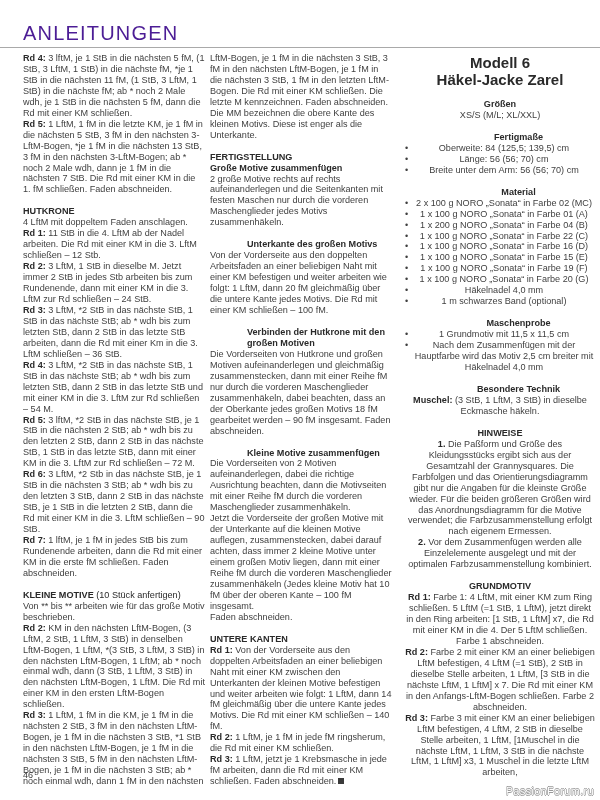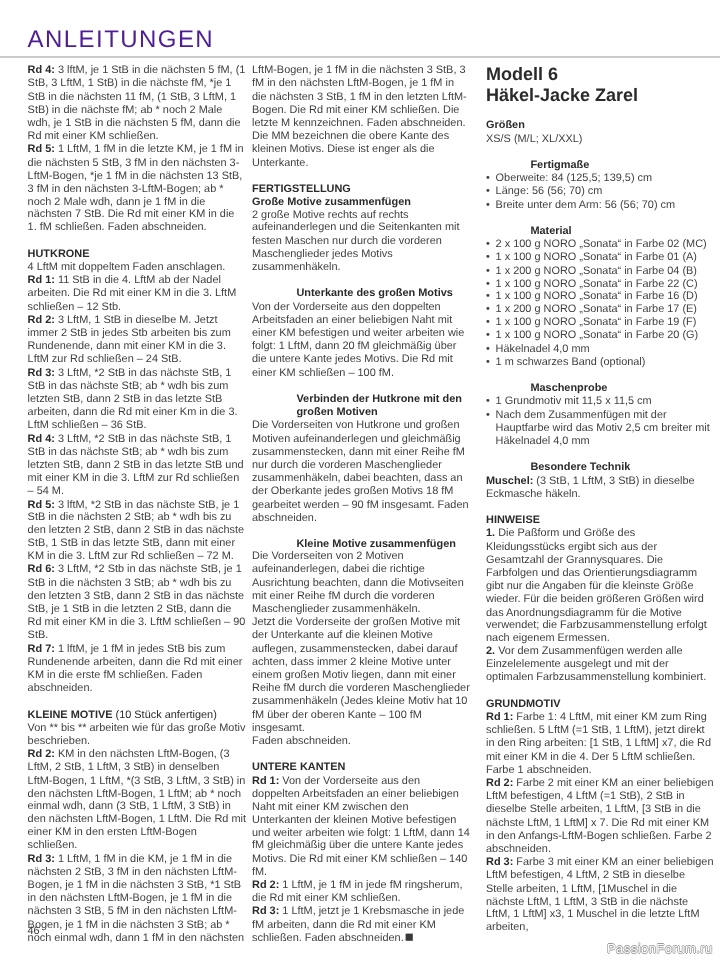--- a/index.html
+++ b/index.html
@@ -17,21 +17,21 @@
     position: absolute; left: 0; top: 47px; width: 600px; height: 1px;
     background: #a9a9a9;
   }
   .col {
     position: absolute; top: 53px;
     font-size: 9.1px; line-height: 10.95px;
     color: #3f3f3f;
   }
   .col-1 { left: 23px; width: 182px; }
   .col-2 { left: 210px; width: 182px; }
-  .col-3 { left: 405px; width: 190px; }
+  .col-3 { left: 405px; width: 190px; text-align: center; }
   p { margin: 0; }
   .b { font-weight: bold; color: #2a2a2a; }
   .heading { font-weight: bold; color: #2a2a2a; margin-top: 11px; }
   .subheading { font-weight: bold; color: #2a2a2a; }
   .gap { margin-top: 11px; padding-left: 37px; }
   .model-title {
     font-size: 15px; line-height: 17px; font-weight: bold; color: #2a2a2a;
     margin-top: 1px; margin-bottom: 11px;
   }
   ul { margin: 0; padding: 0; list-style: none; }
@@ -118,21 +118,21 @@
     <li>Breite unter dem Arm: 56 (56; 70) cm</li>
   </ul>
 
   <p class="subheading gap">Material</p>
   <ul>
     <li>2 x 100 g NORO „Sonata“ in Farbe 02 (MC)</li>
     <li>1 x 100 g NORO „Sonata“ in Farbe 01 (A)</li>
     <li>1 x 200 g NORO „Sonata“ in Farbe 04 (B)</li>
     <li>1 x 100 g NORO „Sonata“ in Farbe 22 (C)</li>
     <li>1 x 100 g NORO „Sonata“ in Farbe 16 (D)</li>
-    <li>1 x 200 g NORO „Sonata“ in Farbe 17 (E)</li>
+    <li>1 x 100 g NORO „Sonata“ in Farbe 15 (E)</li>
     <li>1 x 100 g NORO „Sonata“ in Farbe 19 (F)</li>
     <li>1 x 100 g NORO „Sonata“ in Farbe 20 (G)</li>
     <li>Häkelnadel 4,0 mm</li>
     <li>1 m schwarzes Band (optional)</li>
   </ul>
 
   <p class="subheading gap">Maschenprobe</p>
   <ul>
     <li>1 Grundmotiv mit 11,5 x 11,5 cm</li>
     <li>Nach dem Zusammenfügen mit der Hauptfarbe wird das Motiv 2,5 cm breiter mit Häkelnadel 4,0 mm</li>

